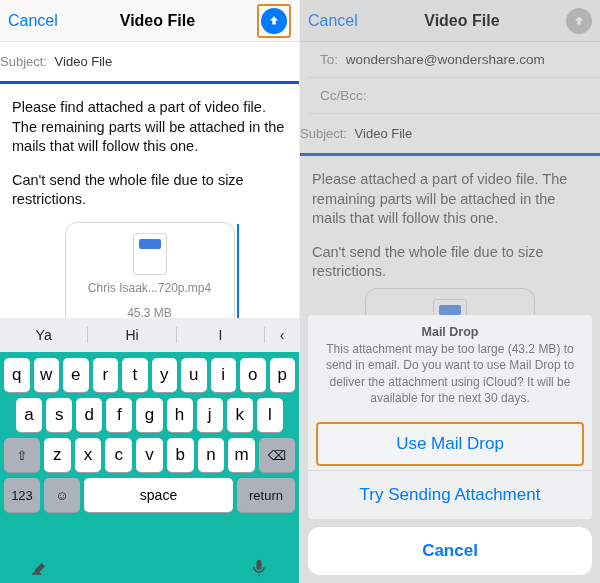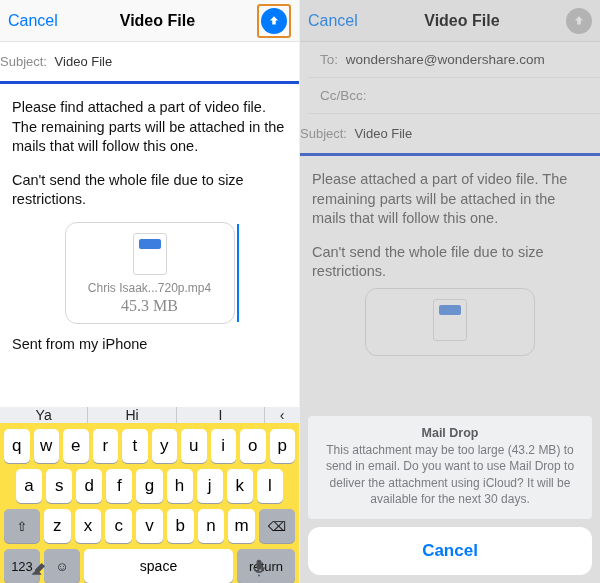--- a/index.html
+++ b/index.html
@@ -88,37 +88,37 @@
     border-radius: 3px;
     position: relative;
   }
   .file-icon::after{
     content:"";
     position:absolute; top:5px; left:5px; right:5px; height:10px;
     background:#3b7ee0;
     border-radius:2px;
   }
   .file-name { font-size: 12px; color: #8a8a8a; }
-  .file-size { font-size: 16px; color: #8a8a8a; margin-top: 2px; font-family: Liberation Serif, serif; }
+  .file-size { font-size: 12px; color: #8a8a8a; margin-top: 11px; }
   .cursor-bar {
     position: absolute;
     right: -4px;
     top: 2px;
     bottom: 2px;
     width: 2px;
     background: #007aff;
   }
   .signature { margin: 12px 0 0 0; font-size: 14.5px; color:#111;}
 
   
   .kb {
     position: absolute;
     left: 0; right: 0; bottom: 0;
-    background: #fde047;
-    height: 176px;
+    background: #14b8a6;
+    height: 265px;
     display: flex;
     flex-direction: column;
   }
   .suggest {
     height: 34px;
     background: #eceef1;
     display: flex;
     align-items: center;
   }
   .suggest .sg {
@@ -335,16 +335,18 @@
       </div>
     </div>
   </div>
 
   <div class="dimmer"></div>
 
   <div class="sheet">
     <div class="sheet-card">
       <div class="sheet-title">Mail Drop</div>
       <div class="sheet-msg">This attachment may be too large (43.2 MB) to send in email. Do you want to use Mail Drop to deliver the attachment using iCloud? It will be available for the next 30 days.</div>
+      <div class="hl-btn">Use Mail Drop</div>
+      <div class="sheet-btn">Try Sending Attachment</div>
     </div>
     <div class="sheet-cancel">Cancel</div>
   </div>
 </div>
 
 </body></html>

